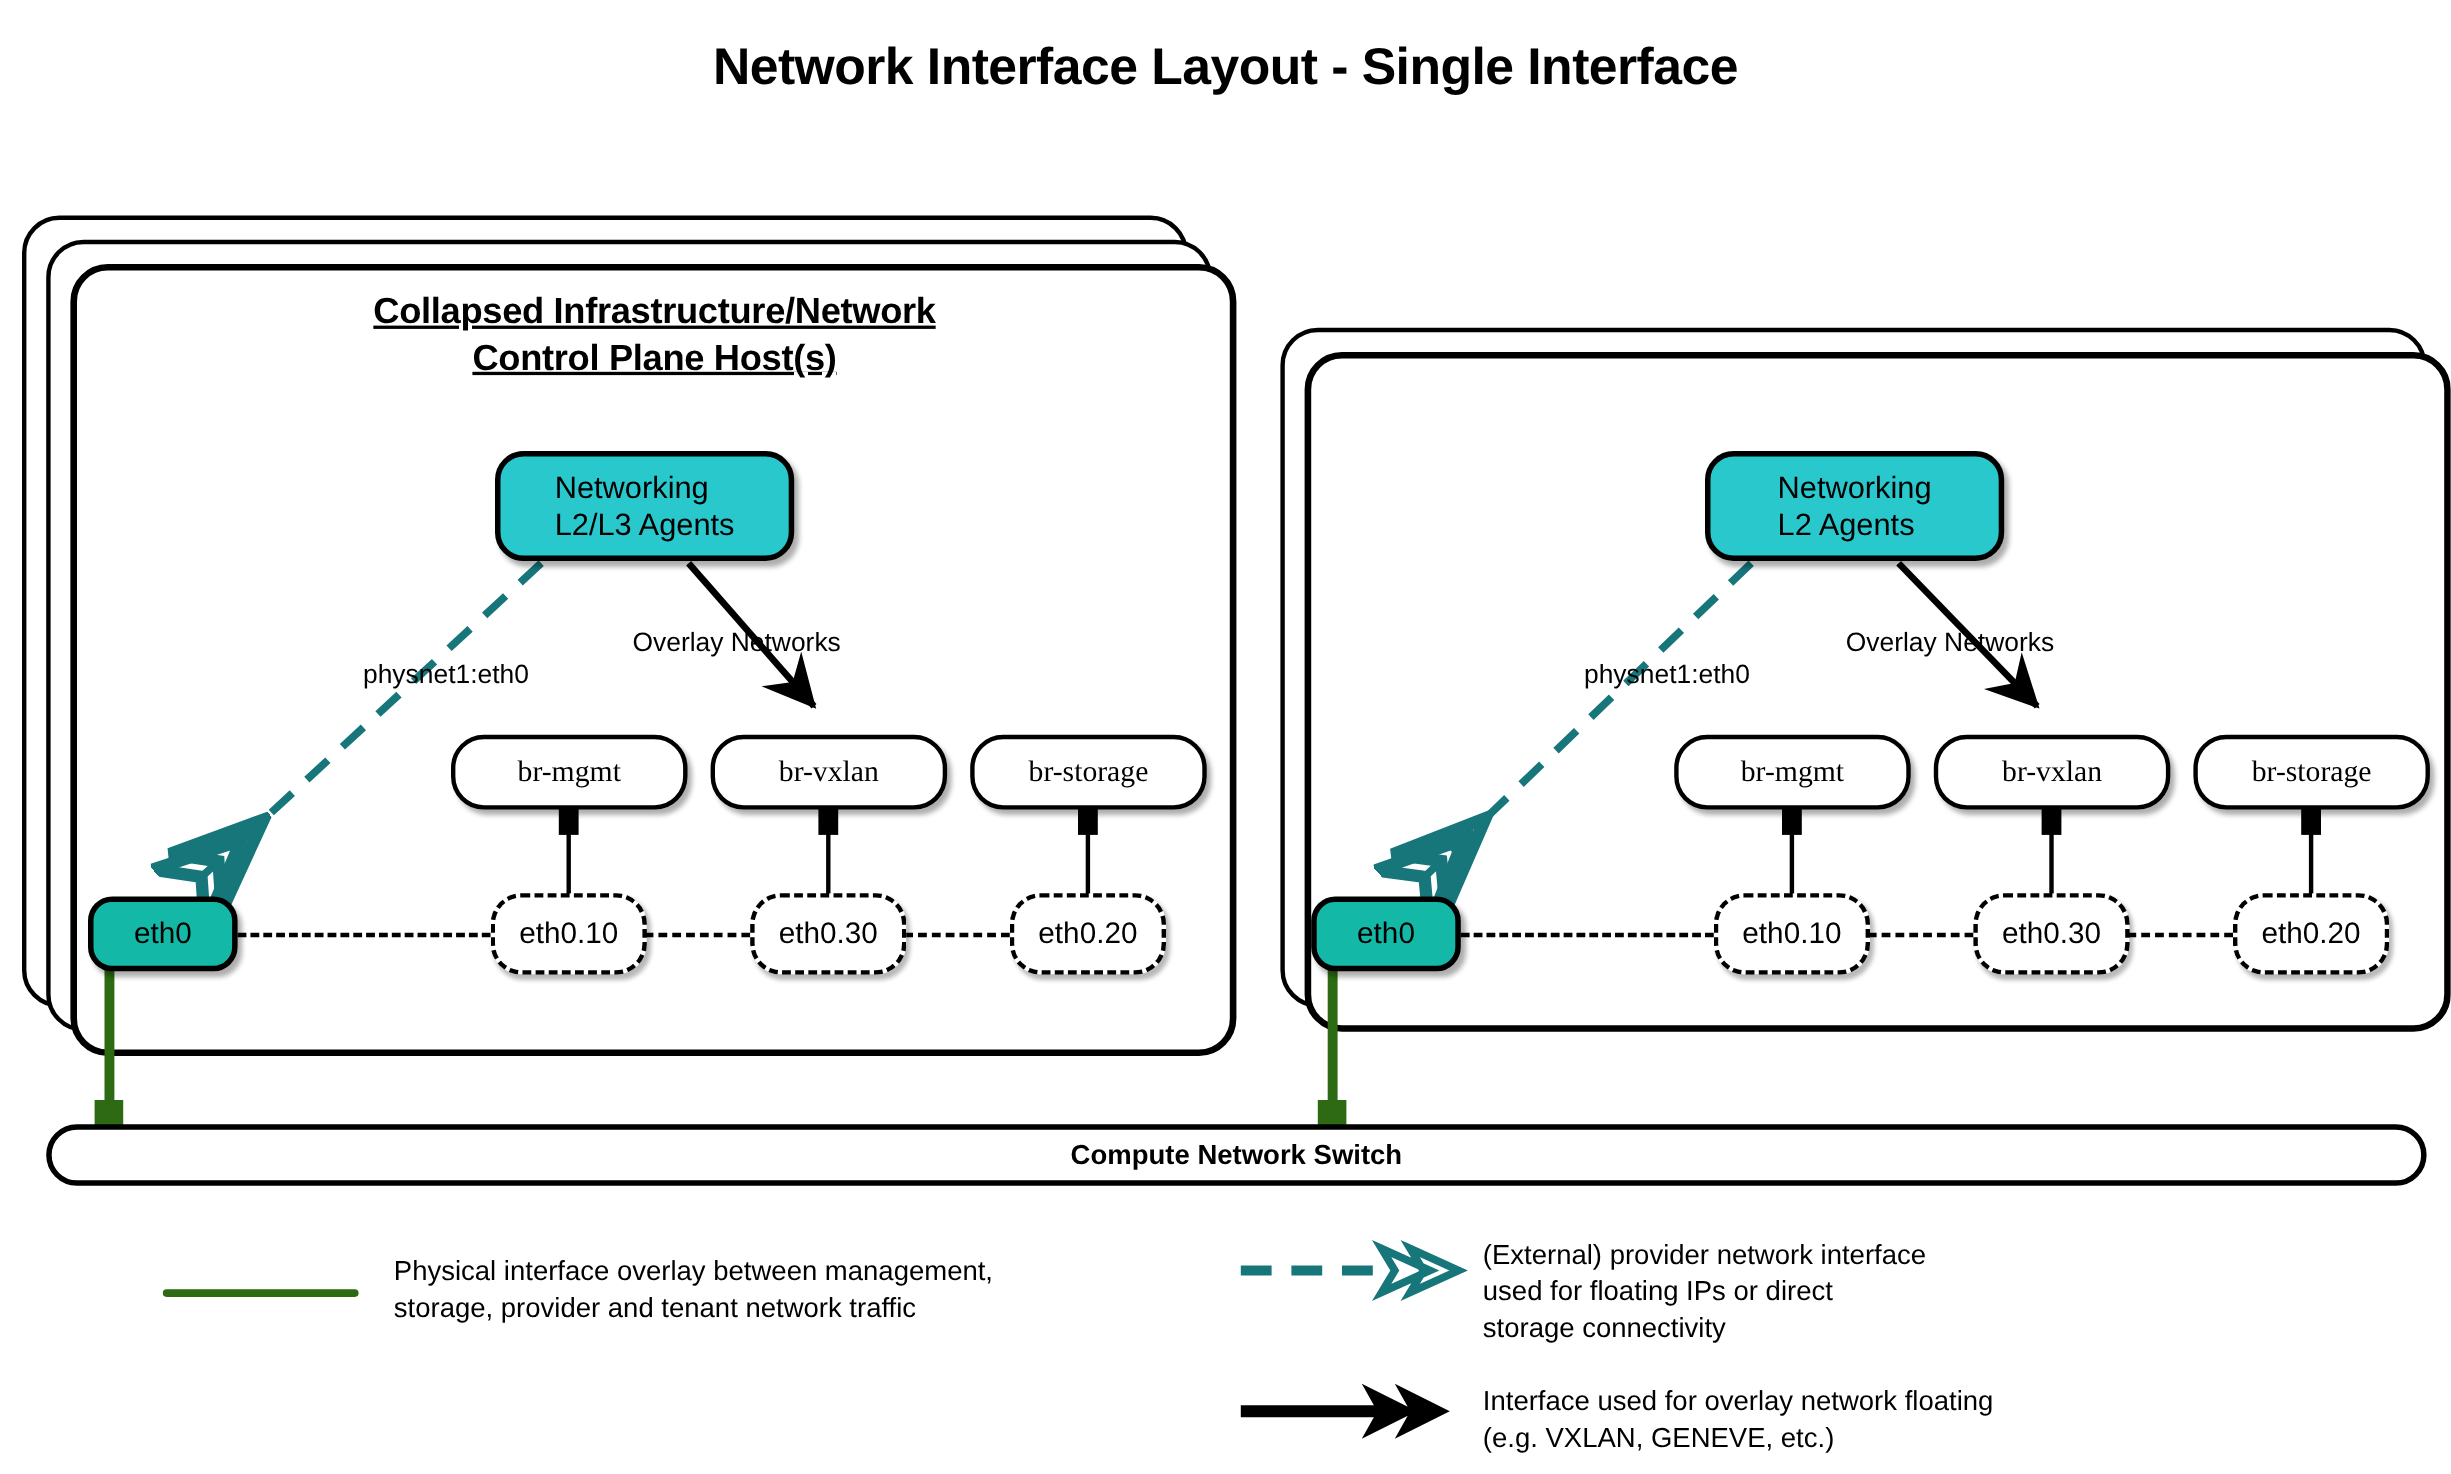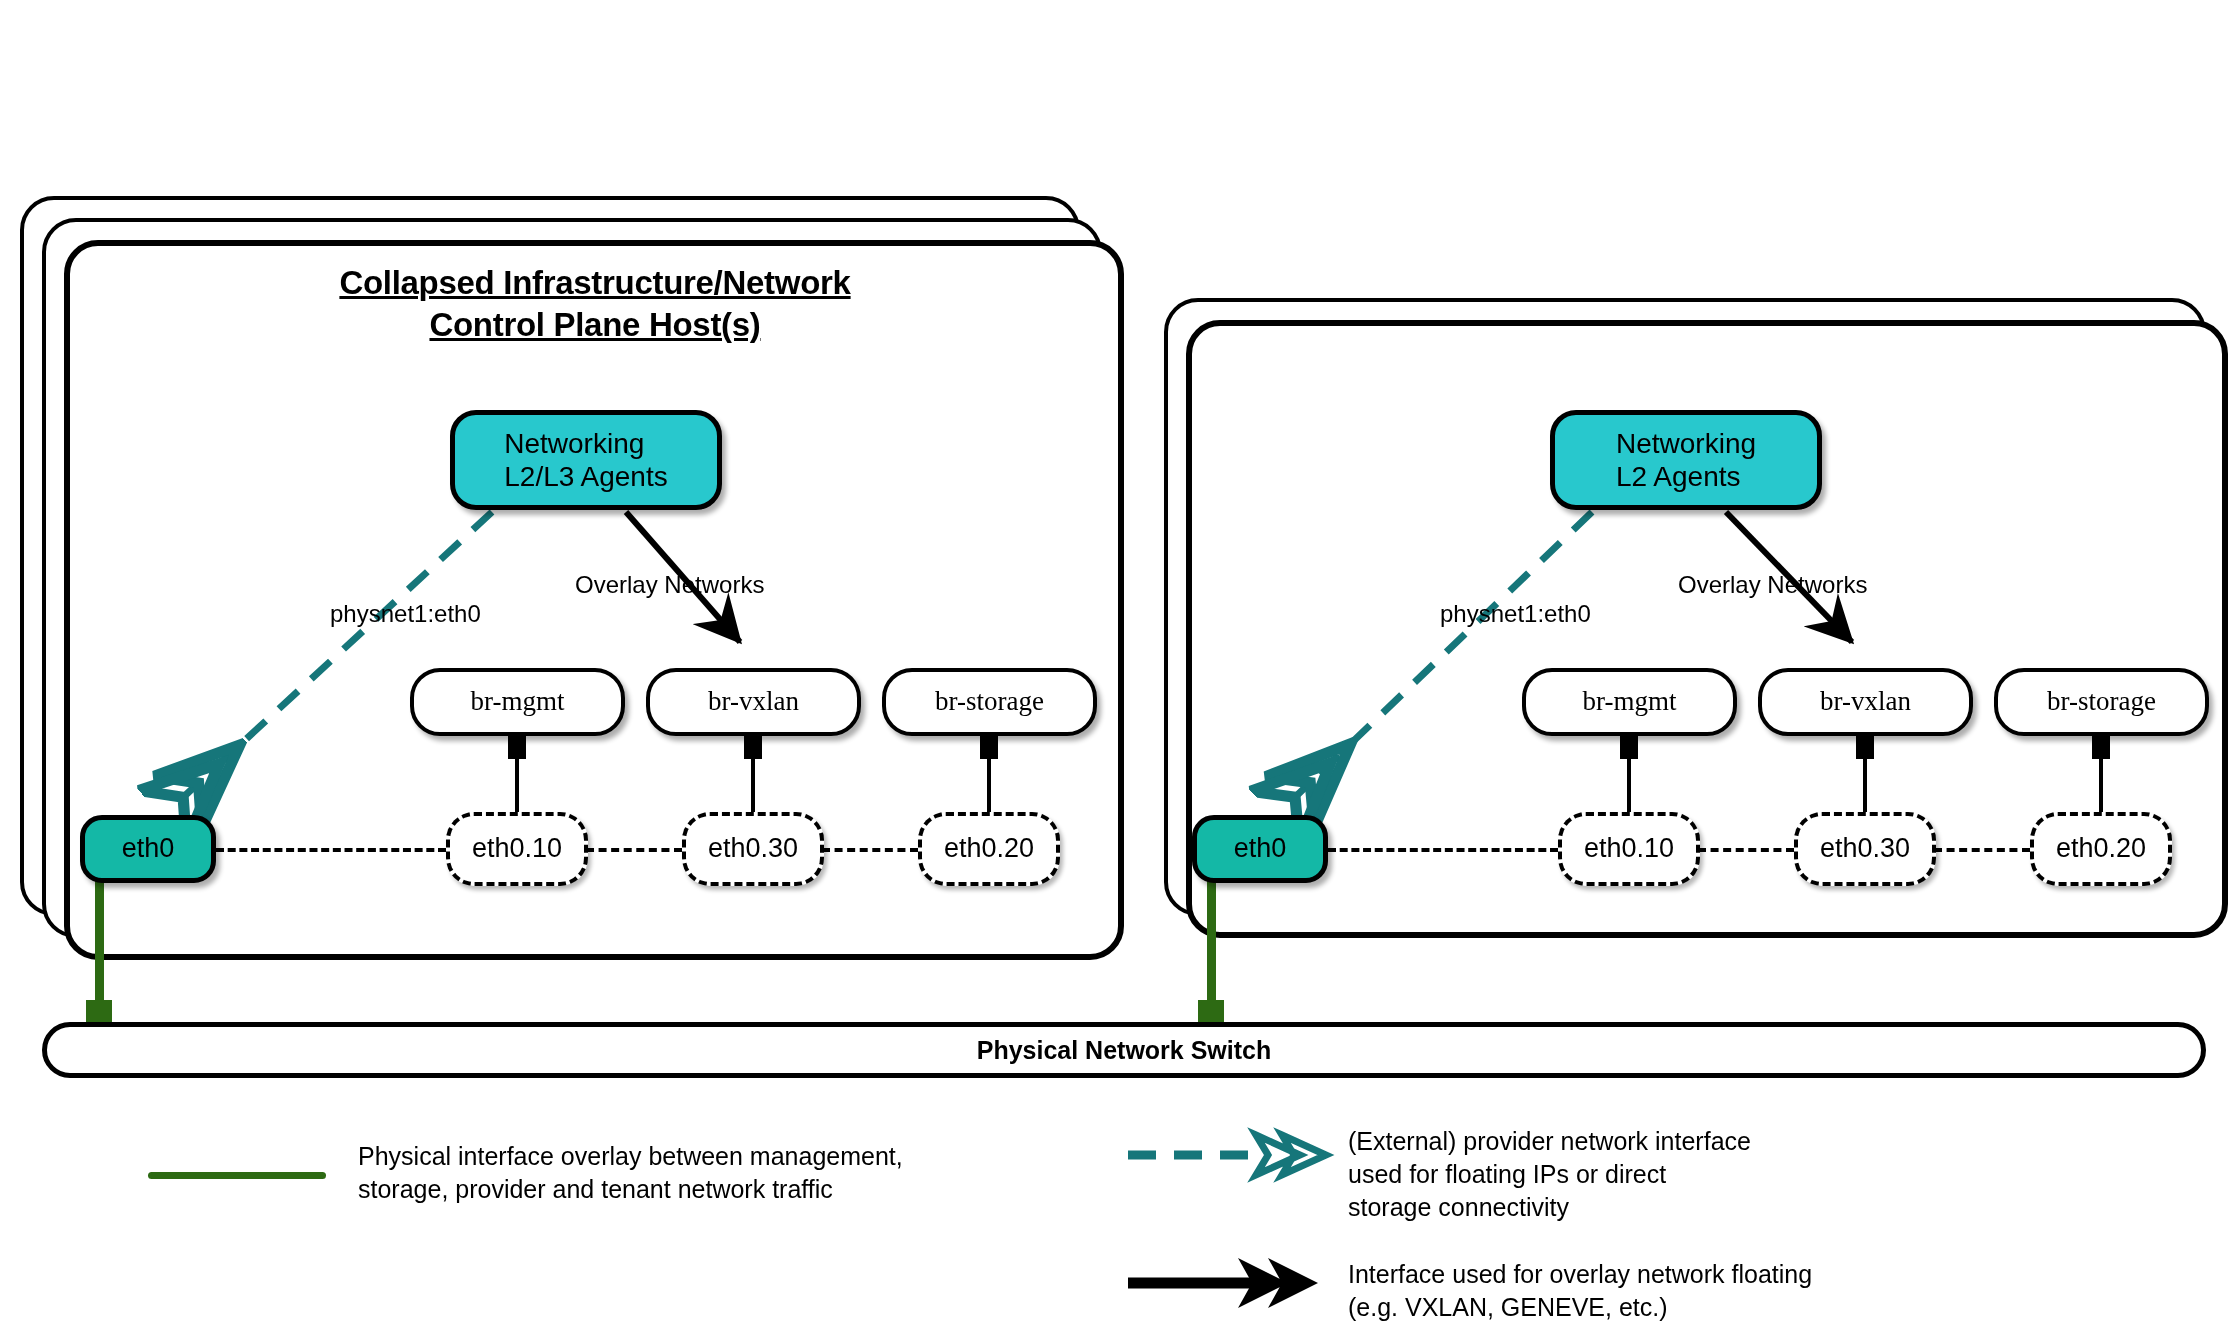--- a/index.html
+++ b/index.html
@@ -65,20 +65,21 @@
 
   
   .legend-text{position:absolute;font-size:25px;line-height:1.32;white-space:pre-line;z-index:6;}
   .legend-green{position:absolute;background:#2d6a13;height:7px;border-radius:4px;z-index:6;}
 </style>
 </head>
 <body>
 
 <div id="stage">
 
+  <div class="title">Network Interface Layout - Single Interface</div>
 
   <div class="card back" style="left:20px;  top:196px; width:1060px; height:720px;"></div>
   <div class="card mid" style="left:42px;  top:218px; width:1060px; height:720px;"></div>
   <div class="card front" style="left:64px;  top:240px; width:1060px; height:720px;"></div>
 
   <div class="host-title" style="left:180px; top:262px; width:830px; white-space:pre-line;text-decoration:underline;">Collapsed Infrastructure/Network
 Control Plane Host(s)</div>
 
   <div class="node agents" style="left:450px; top:410px; width:272px; height:100px;">Networking
 L2/L3 Agents</div>
@@ -163,21 +164,21 @@
 
     <line x1="1128" y1="1155" x2="1262" y2="1155" stroke="#16767a" stroke-width="9" stroke-dasharray="28 18"></line>
     <path d="M1256,1135 L1300,1155 L1256,1175 L1268,1155 Z
              M1282,1135 L1326,1155 L1282,1175 L1294,1155 Z" fill="none" stroke="#16767a" stroke-width="7" stroke-linejoin="miter"></path>
 
     <line x1="1128" y1="1283" x2="1252" y2="1283" stroke="#000" stroke-width="11"></line>
     <path d="M1238,1258 L1288,1283 L1238,1308 L1252,1283 Z
              M1268,1258 L1318,1283 L1268,1308 L1282,1283 Z" fill="#000"></path>
   </svg>
 
-  <div class="switch-bar" style="left:42px; top:1022px; width:2164px; height:56px;">Physical Network Switch</div>
+  <div class="switch-bar" style="left:42px; top:1022px; width:2164px; height:56px;">Compute Network Switch</div>
 
   <div class="legend-green" style="left:148px; top:1172px; width:178px;"></div>
   <div class="legend-text" style="left:358px; top:1140px; width:640px;">Physical interface overlay between management,
 storage, provider and tenant network traffic</div>
 
   <div class="legend-text" style="left:1348px; top:1125px; width:600px;">(External) provider network interface
 used for floating IPs or direct
 storage connectivity</div>
 
   <div class="legend-text" style="left:1348px; top:1258px; width:620px;">Interface used for overlay network floating

